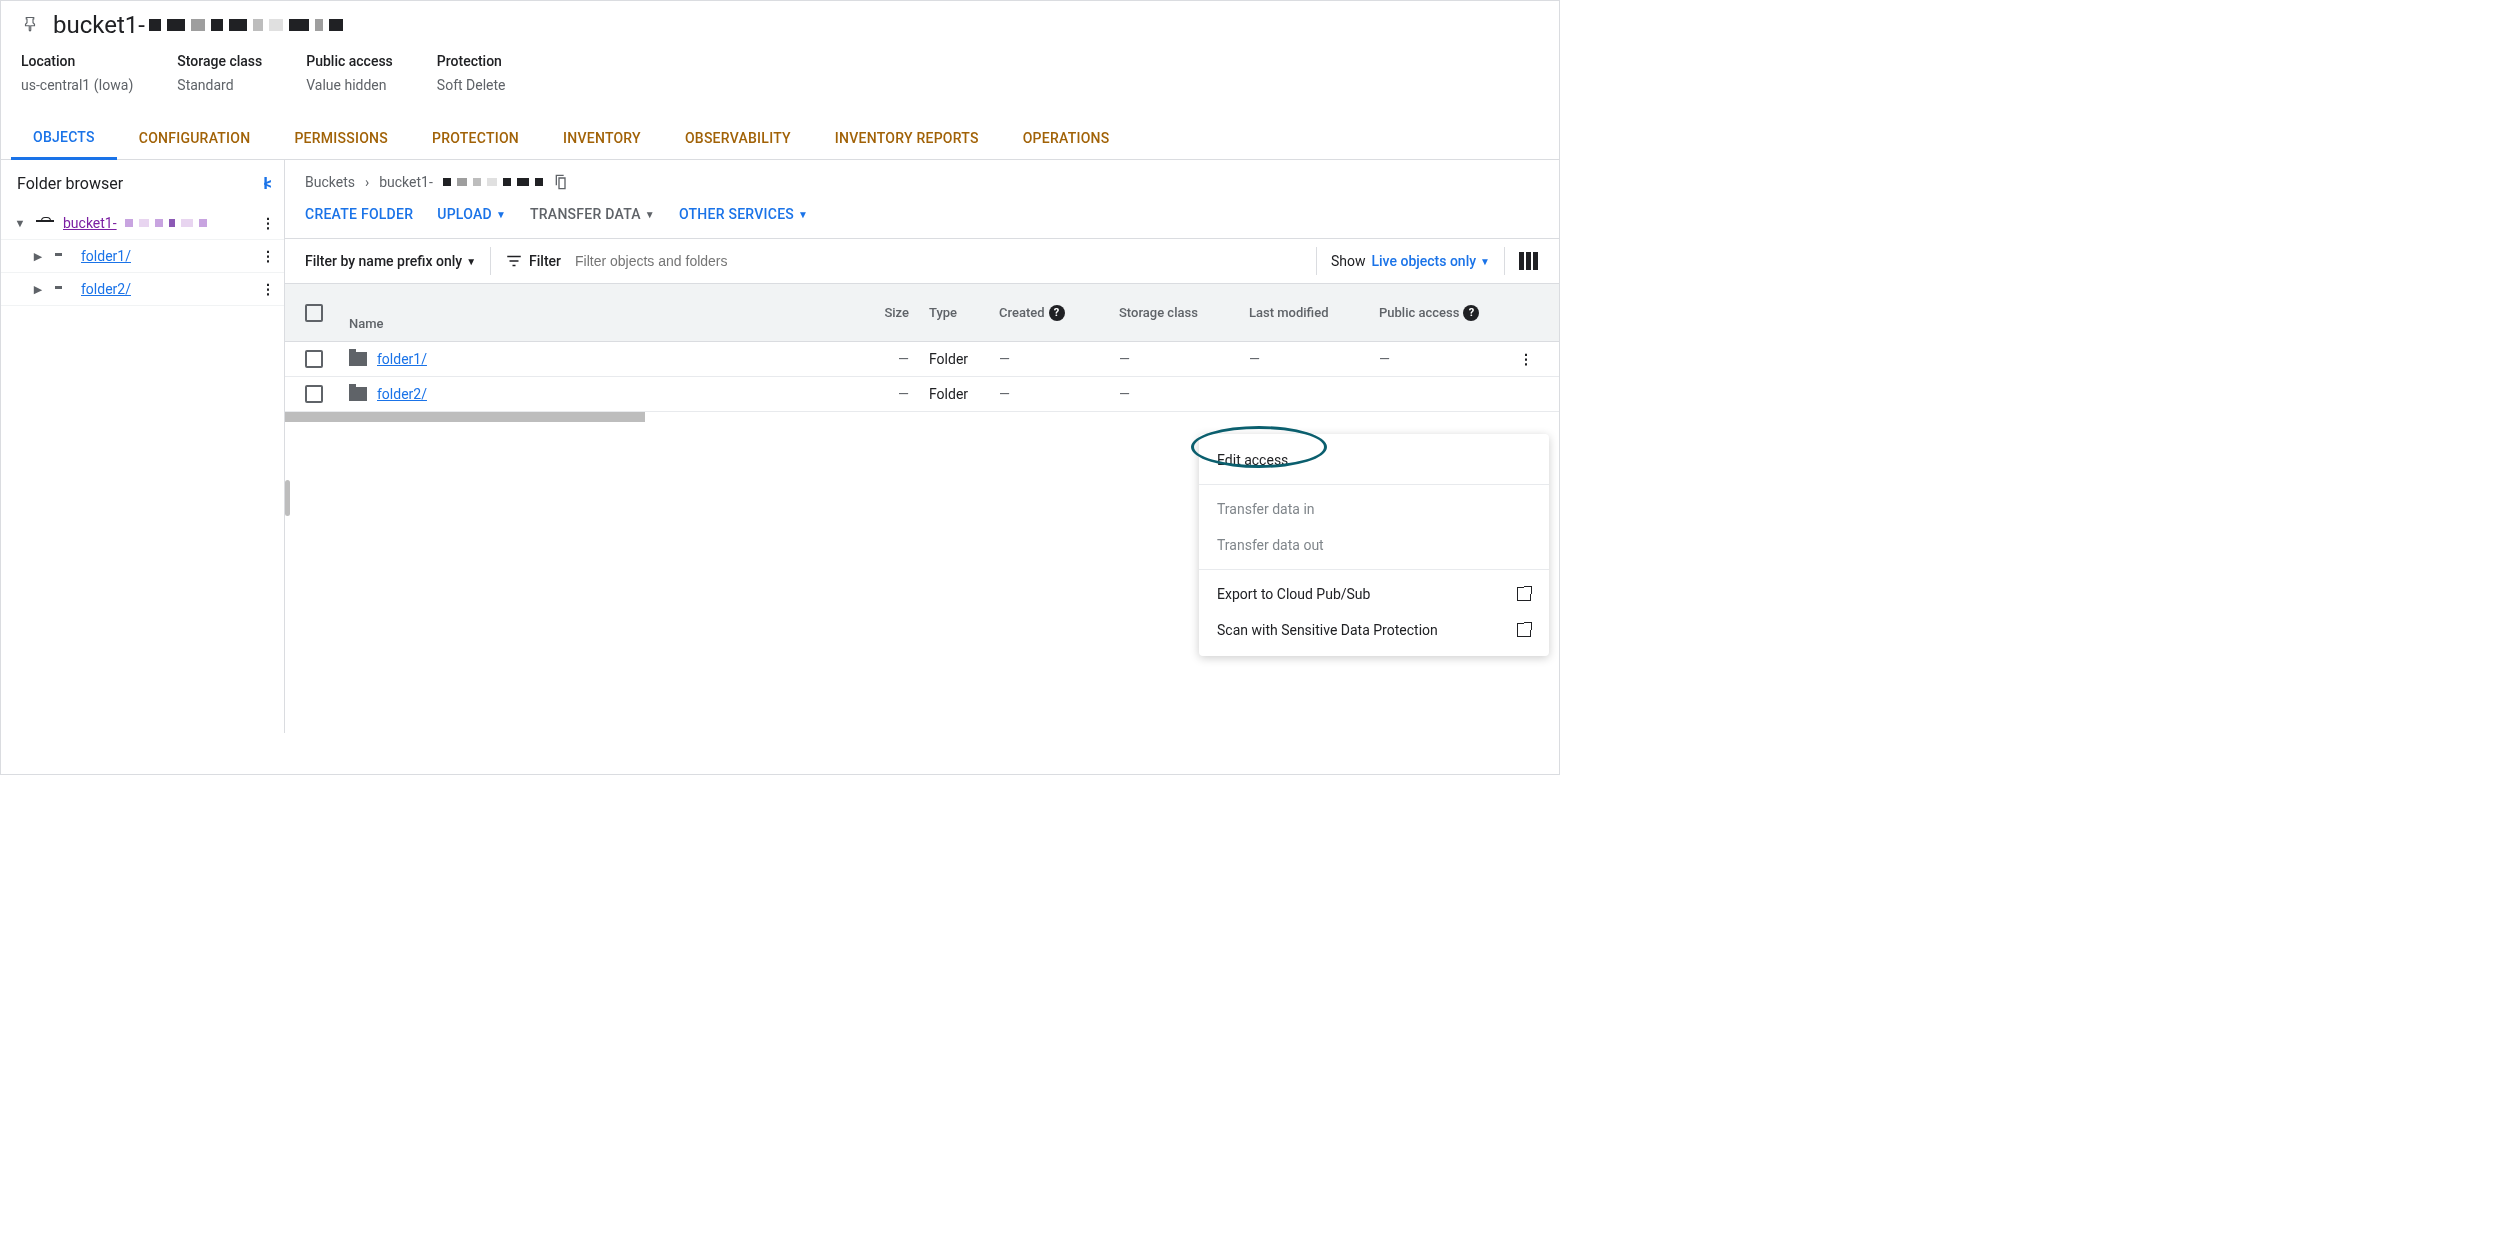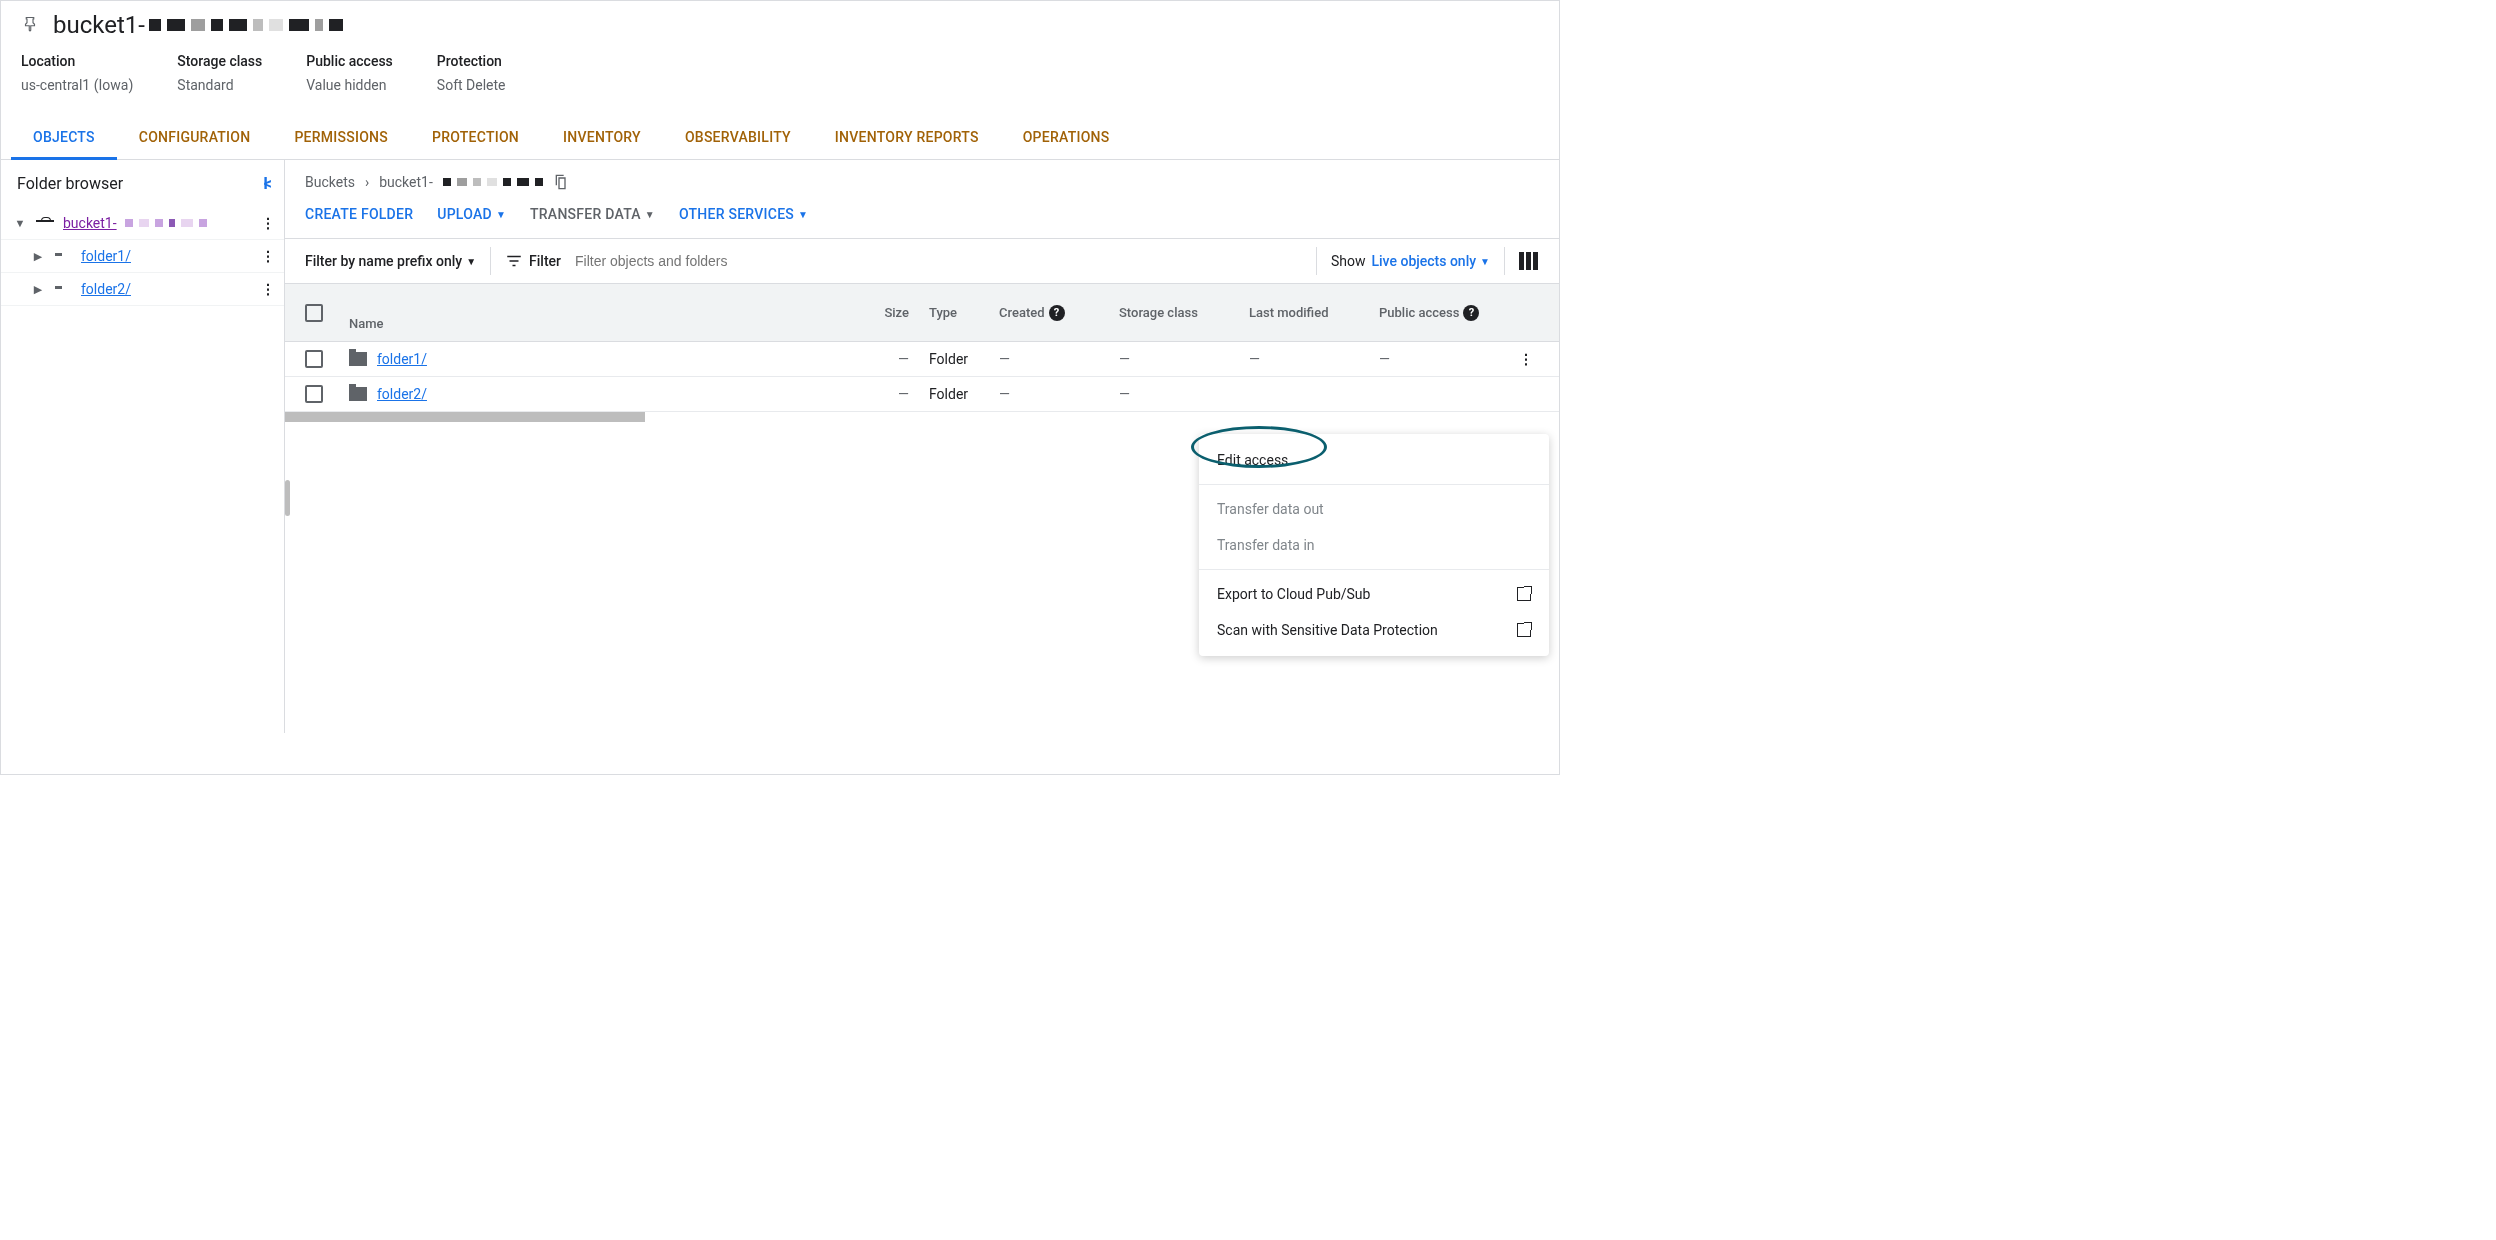--- a/index.html
+++ b/index.html
@@ -9,21 +9,21 @@
 .pin-icon { width: 18px; height: 18px; color: #5f6368; }
 .bucket-title { font-size: 24px; font-weight: 400; color: #202124; display: flex; align-items: center; gap: 4px; }
 .pixel { display: inline-block; background: #202124; height: 12px; }
 .pixel-row { display: flex; gap: 6px; align-items: center; }
 .pixel.g1 { background: #9e9e9e; } .pixel.g2 { background: #bdbdbd; } .pixel.g3 { background: #e0e0e0; }
 .pixel.p1 { background: #8c59b5; } .pixel.p2 { background: #c8a4e0; } .pixel.p3 { background: #e8d5f0; }
 .meta-row { display: flex; gap: 44px; }
 .meta-item { display: flex; flex-direction: column; gap: 8px; }
 .meta-label { font-weight: 500; color: #202124; font-size: 14px; }
 .meta-value { color: #5f6368; font-size: 14px; }
-.tabs { display: flex; margin-top: 24px; border-bottom: 1px solid #dadce0; padding-left: 10px; }
+.tabs { display: flex; margin-top: 24px; border-bottom: 1px solid #dadce0; padding-left: 10px; align-items: center; }
 .tab { padding: 12px 22px; font-size: 14px; font-weight: 500; color: #a16207; cursor: pointer; letter-spacing: 0.25px; }
 .tab.active { color: #1a73e8; border-bottom: 3px solid #1a73e8; margin-bottom: -1px; }
 .content { display: flex; height: calc(100% - 200px); }
 .sidebar { width: 284px; border-right: 1px solid #dadce0; }
 .sidebar-head { display: flex; justify-content: space-between; align-items: flex-end; padding: 14px 16px; font-size: 16px; }
 .collapse-icon { color: #1a73e8; font-weight: bold; letter-spacing: -4px; }
 .tree-row { display: flex; align-items: center; padding: 8px 10px; gap: 8px; border-bottom: 1px solid #f1f3f4; position: relative; }
 .tree-row .caret { width: 18px; text-align: center; color: #5f6368; font-size: 11px; }
 .tree-row .ficon { width: 18px; }
 .tree-row a { color: #1a73e8; text-decoration: underline; font-size: 14px; }
@@ -296,22 +296,22 @@
       <div class="td kebab"></div>
     </div>
     <div style="position:relative; height:12px;">
       <div class="scrollbar"></div>
     </div>
 
     <div class="highlight-oval"></div>
     <div class="context-menu">
       <div class="ctx-item">Edit access</div>
       <div class="ctx-sep"></div>
+      <div class="ctx-item disabled">Transfer data in</div>
       <div class="ctx-item disabled">Transfer data out</div>
-      <div class="ctx-item disabled">Transfer data in</div>
       <div class="ctx-sep"></div>
       <div class="ctx-item">
           <span>Export to Cloud Pub/Sub</span>
           <span class="ext-icon"></span>
         </div>
       <div class="ctx-item">
           <span>Scan with Sensitive Data Protection</span>
           <span class="ext-icon"></span>
         </div>
     </div>

